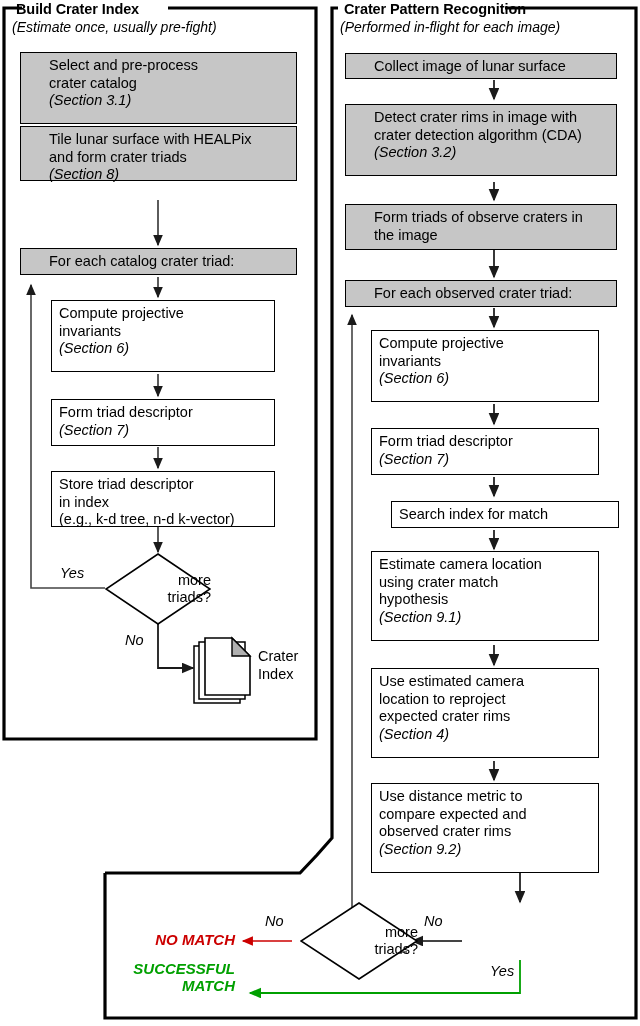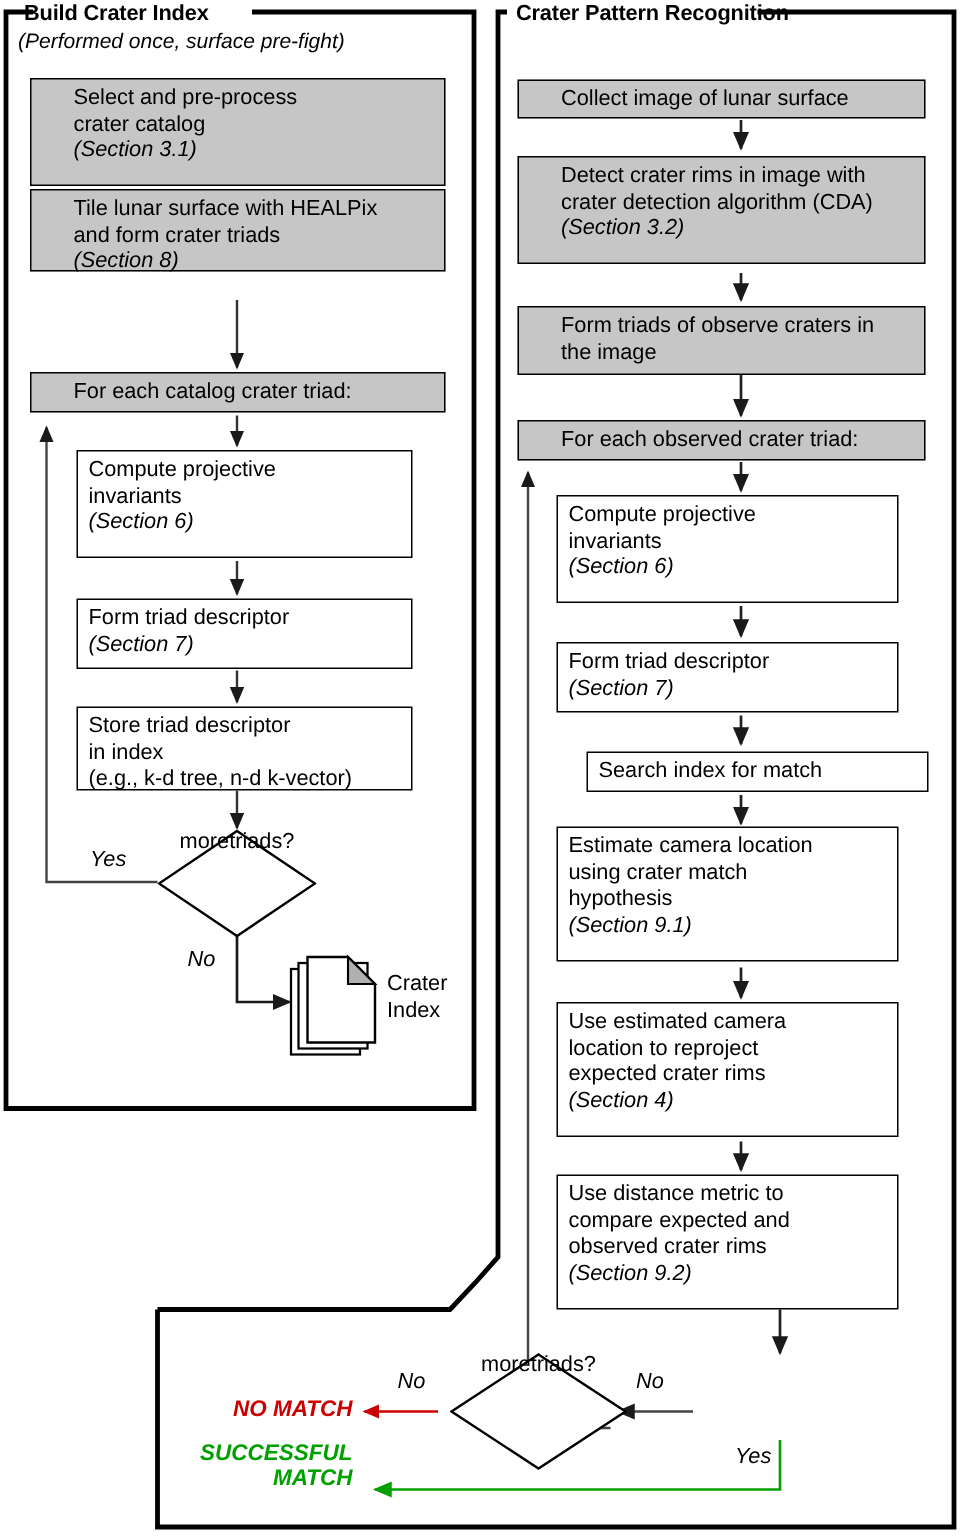--- a/index.html
+++ b/index.html
@@ -53,22 +53,22 @@
   
   .diamond{
     position:absolute;
   }
   .diamond svg{display:block;}
   .diamond .dlabel{
     position:absolute;
     left:0;top:0;
     width:100%;height:100%;
     display:flex;
-    flex-direction:row;
-    align-items:flex-start;
+    flex-direction:column;
+    align-items:flex-end;
     justify-content:center;
     font-size:14.5px;
     line-height:17.5px;
     color:#000;
     text-align:center;
     pointer-events:none;
   }
 
   
   .elabel{
@@ -156,21 +156,21 @@
     <path d="M 407 952 L 352 952" fill="none" stroke="#444" stroke-width="1.6"></path>
 
     <line x1="462" y1="941" x2="412" y2="941" stroke="#444" stroke-width="1.8" marker-end="url(#ah)"></line>
 
     <line x1="292" y1="941" x2="243" y2="941" stroke="#cc0000" stroke-width="1.6" marker-end="url(#ahr)"></line>
 
     <path d="M 520 960 L 520 993 L 250 993" fill="none" stroke="#00a000" stroke-width="1.8" marker-end="url(#ahg)"></path>
   </svg>
 
   <div class="panel-title" style="left:16px; top:1px;">Build Crater Index</div>
-  <div class="panel-sub" style="left:12px; top:19px;">(Performed once, surface pre-fight)</div>
+  <div class="panel-sub" style="left:12px; top:19px;">(Estimate once, usually pre-fight)</div>
 
   <div class="node shaded" style="left:20px; top:52px; width:277px; height:72px;">
     <span class="ln">Select and pre-process</span>
     <span class="ln">crater catalog</span>
     <span class="ln"><i>(Section 3.1)</i></span>
   </div>
 
   <div class="node shaded" style="left:20px; top:126px; width:277px; height:55px;">
     <span class="ln">Tile lunar surface with HEALPix</span>
     <span class="ln">and form crater triads</span>
@@ -210,20 +210,21 @@
 
   <div class="elabel" style="left:60px; top:565px;">Yes</div>
   <div class="elabel" style="left:125px; top:632px;">No</div>
 
   <div class="doclabel" style="left:258px; top:648px;">
     <span style="display:block">Crater</span>
     <span style="display:block">Index</span>
   </div>
 
   <div class="panel-title" style="left:344px; top:1px;">Crater Pattern Recognition</div>
+  <div class="panel-sub" style="left:340px; top:19px;">(Performed in-flight for each image)</div>
 
   <div class="node shaded" style="left:345px; top:53px; width:272px; height:26px;">
     <span class="ln">Collect image of lunar surface</span>
   </div>
 
   <div class="node shaded" style="left:345px; top:104px; width:272px; height:72px;">
     <span class="ln">Detect crater rims in image with</span>
     <span class="ln">crater detection algorithm (CDA)</span>
     <span class="ln"><i>(Section 3.2)</i></span>
   </div>

